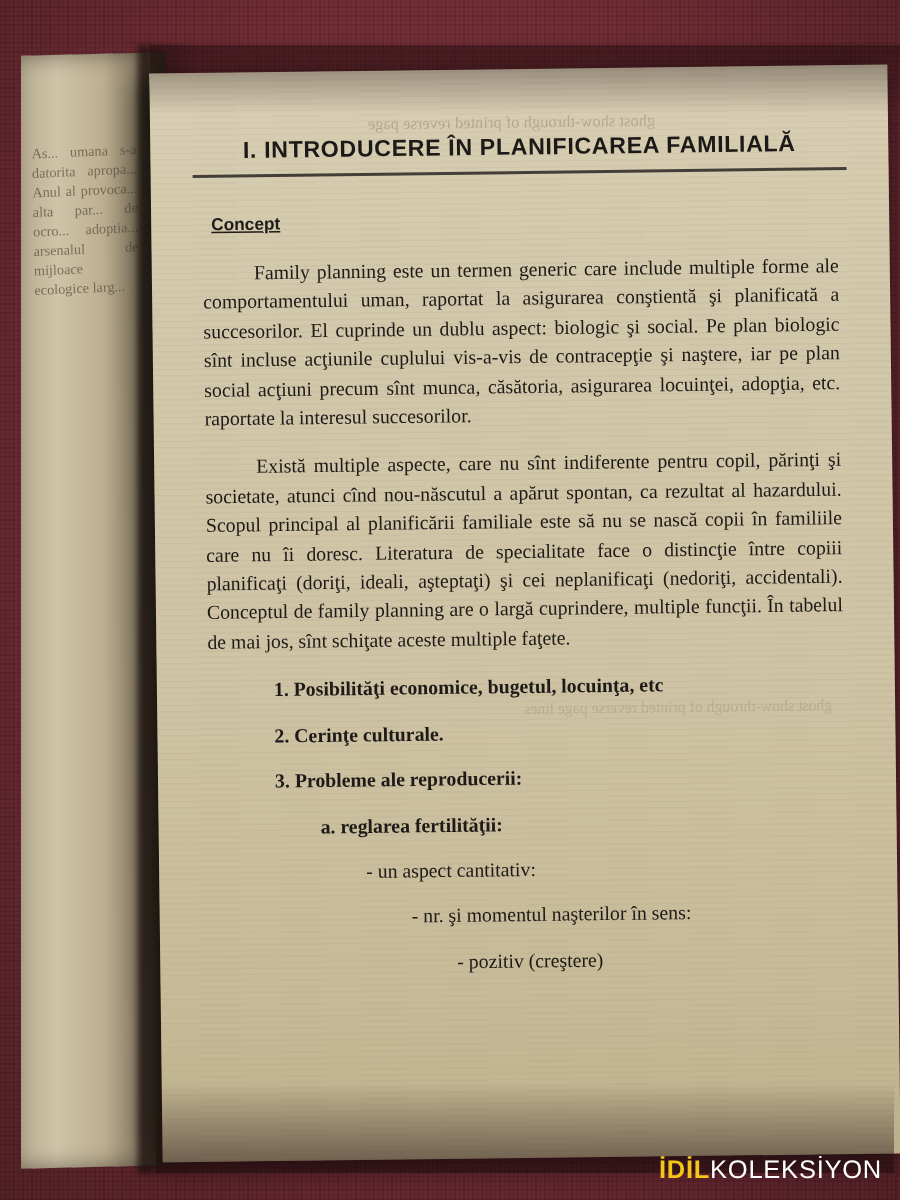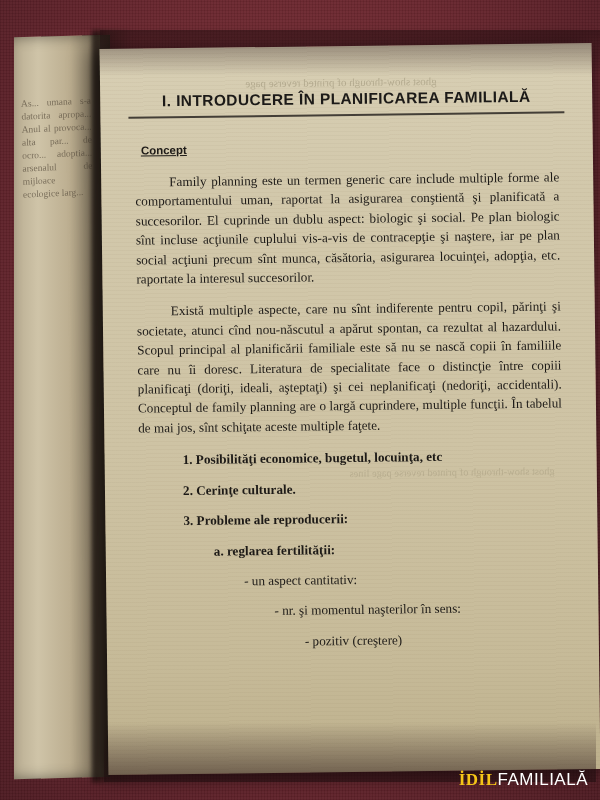--- a/index.html
+++ b/index.html
@@ -193,21 +193,21 @@
   .watermark {
     position: absolute;
     right: 12px;
     bottom: 10px;
     font-family: "Liberation Sans", sans-serif;
     font-size: 17px;
     letter-spacing: 0.5px;
     font-weight: bold;
     z-index: 20;
   }
-  .wm-a { color: #f5c518; font-family: Liberation Serif, serif; }
+  .wm-a { color: #f5c518; }
   .wm-b { color: #ffffff; font-weight: normal; }
 </style>
 </head>
 <body>
 
 <div class="photo">
   <div class="cloth"></div>
 
   <div class="left-page">
     <div class="left-page-text">As... umana s-a datorita apropa... Anul al provoca... alta par... de ocro... adoptia... arsenalul de mijloace ecologice larg...</div>
@@ -236,15 +236,15 @@
       <div class="list-item lvl3">- un aspect cantitativ:</div>
       <div class="list-item lvl4">- nr. şi momentul naşterilor în sens:</div>
       <div class="list-item lvl5">- pozitiv (creştere)</div>
     </div>
   </div>
 
   <div class="top-shadow"></div>
   <div class="bottom-shadow"></div>
 
   <div class="watermark">
-    <span class="wm-a">İDİL</span><span class="wm-b">FAMILIALĂ</span>
+    <span class="wm-a">İDİL</span><span class="wm-b">KOLEKSİYON</span>
   </div>
 </div>
 
 </body></html>

